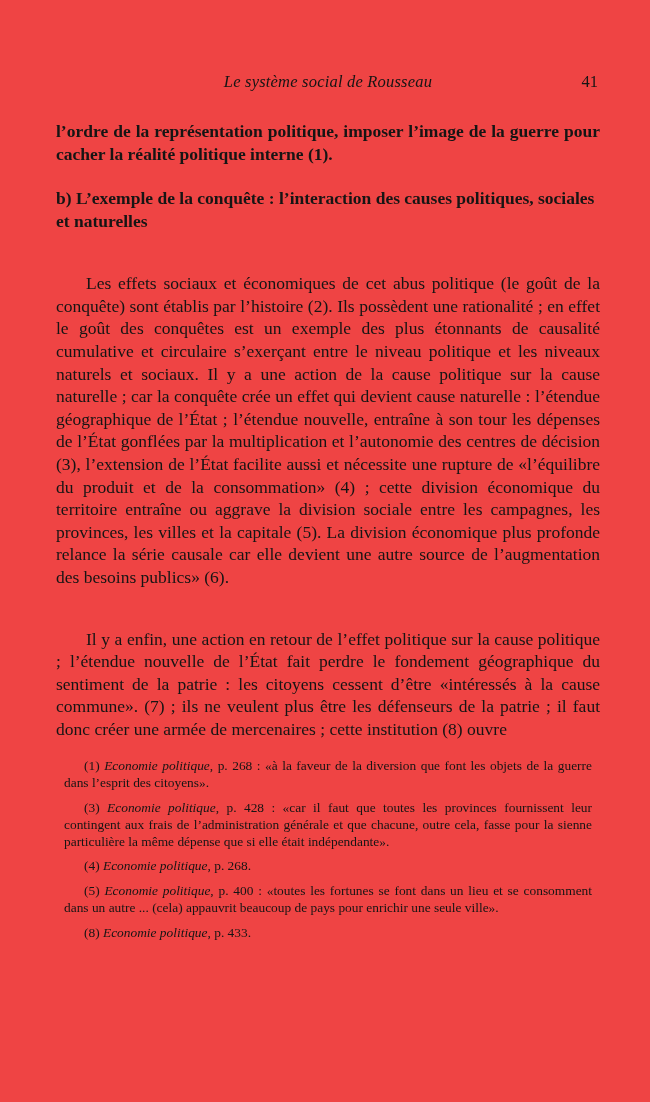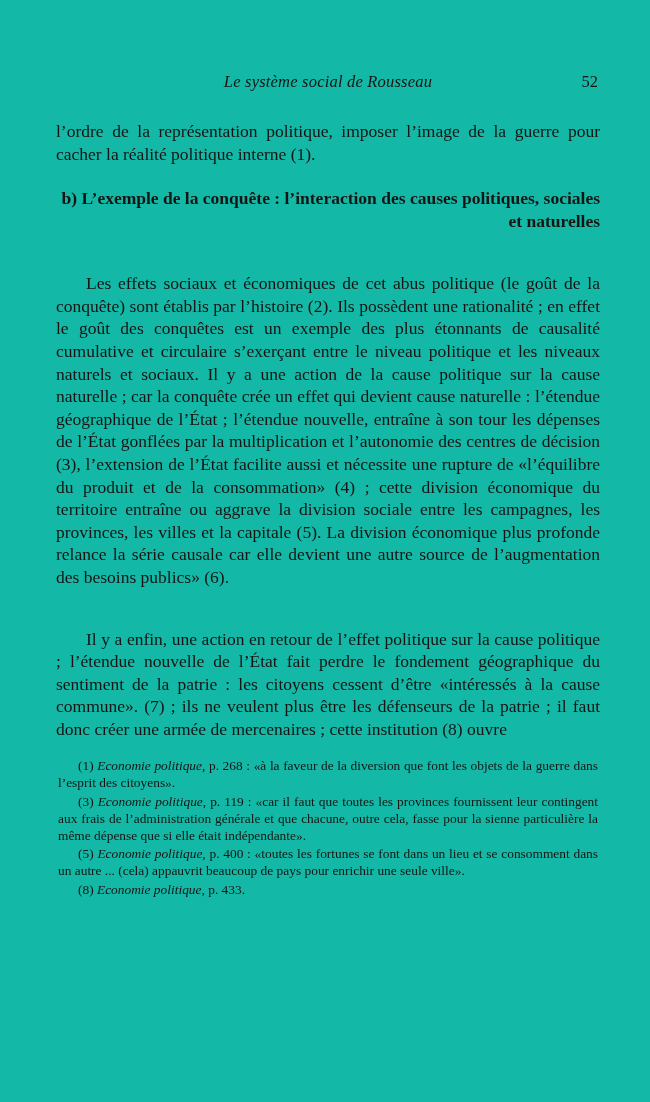--- a/index.html
+++ b/index.html
@@ -12,21 +12,21 @@
     background: #e9e7e2;
     font-family: "Liberation Serif", "DejaVu Serif", serif;
     color: #161514;
     overflow: hidden;
   }
   .page {
     position: relative;
     width: 650px;
     height: 1102px;
     box-sizing: border-box;
-    background: #14b8a6;
+    background: #ef4444;
     padding: 72px 50px 0 56px;
   }
   
   .header {
     position: relative;
     height: 22px;
     margin-bottom: 26px;
   }
   .running-title {
     display: block;
@@ -45,68 +45,70 @@
   .bodytext p {
     margin: 0;
     font-size: 17.5px;
     line-height: 22.6px;
     text-align: justify;
     hyphens: auto;
     -webkit-hyphens: auto;
   }
   p.opening {
     margin-bottom: 22px;
+    font-weight: bold;
   }
   h2.section-heading {
     font-size: 17.5px;
     line-height: 23px;
     font-weight: bold;
-    text-align: right;
+    text-align: left;
     margin: 0 0 24px 0;
   }
   p.indent {
     text-indent: 30px;
     margin-top: 39px;
   }
   
   .footnotes {
     margin-top: 18px;
   }
   .footnotes p {
-    margin: 2px;
+    margin: 8px;
     font-size: 13.4px;
     line-height: 16.8px;
     text-align: justify;
     text-indent: 20px;
     hyphens: auto;
     -webkit-hyphens: auto;
   }
   .it {
     font-style: italic;
   }
 </style>
 </head>
 <body>
 
 <div class="page">
 
   <div class="header">
     <span class="running-title">Le système social de Rousseau</span>
-    <span class="page-number">52</span>
+    <span class="page-number">41</span>
   </div>
 
   <div class="bodytext">
     <p class="opening">l’ordre de la représentation politique, imposer l’image de la guerre pour cacher la réalité politique interne (1).</p>
 
     <h2 class="section-heading">b) L’exemple de la conquête : l’interaction des causes politiques, sociales et naturelles</h2>
 
     <p class="indent">Les effets sociaux et économiques de cet abus politique (le goût de la conquête) sont établis par l’histoire (2). Ils possèdent une rationalité ; en effet le goût des conquêtes est un exemple des plus étonnants de causalité cumulative et circulaire s’exerçant entre le niveau politique et les niveaux naturels et sociaux. Il y a une action de la cause politique sur la cause naturelle ; car la conquête crée un effet qui devient cause naturelle : l’étendue géographique de l’État ; l’étendue nouvelle, entraîne à son tour les dépenses de l’État gonflées par la multiplication et l’autonomie des centres de décision (3), l’extension de l’État facilite aussi et nécessite une rupture de «l’équilibre du produit et de la consommation» (4) ; cette division économique du territoire entraîne ou aggrave la division sociale entre les campagnes, les provinces, les villes et la capitale (5). La division économique plus profonde relance la série causale car elle devient une autre source de l’augmentation des besoins publics» (6).</p>
     <p class="indent">Il y a enfin, une action en retour de l’effet politique sur la cause politique ; l’étendue nouvelle de l’État fait perdre le fondement géographique du sentiment de la patrie : les citoyens cessent d’être «intéressés à la cause commune». (7) ; ils ne veulent plus être les défenseurs de la patrie ; il faut donc créer une armée de mercenaires ; cette institution (8) ouvre</p>
   </div>
 
   <div class="footnotes">
     <p><span>(1)</span> <span class="it">Economie politique</span><span>, p. 268 : «à la faveur de la diversion que font les objets de la guerre dans l’esprit des citoyens».</span></p>
-    <p><span>(3)</span> <span class="it">Economie politique</span><span>, p. 119 : «car il faut que toutes les provinces fournissent leur contingent aux frais de l’administration générale et que chacune, outre cela, fasse pour la sienne particulière la même dépense que si elle était indépendante».</span></p>
+    <p><span>(3)</span> <span class="it">Economie politique</span><span>, p. 428 : «car il faut que toutes les provinces fournissent leur contingent aux frais de l’administration générale et que chacune, outre cela, fasse pour la sienne particulière la même dépense que si elle était indépendante».</span></p>
+    <p><span>(4)</span> <span class="it">Economie politique</span><span>, p. 268.</span></p>
     <p><span>(5)</span> <span class="it">Economie politique</span><span>, p. 400 : «toutes les fortunes se font dans un lieu et se consomment dans un autre ... (cela) appauvrit beaucoup de pays pour enrichir une seule ville».</span></p>
     <p><span>(8)</span> <span class="it">Economie politique</span><span>, p. 433.</span></p>
   </div>
 
 </div>
 
 </body></html>

